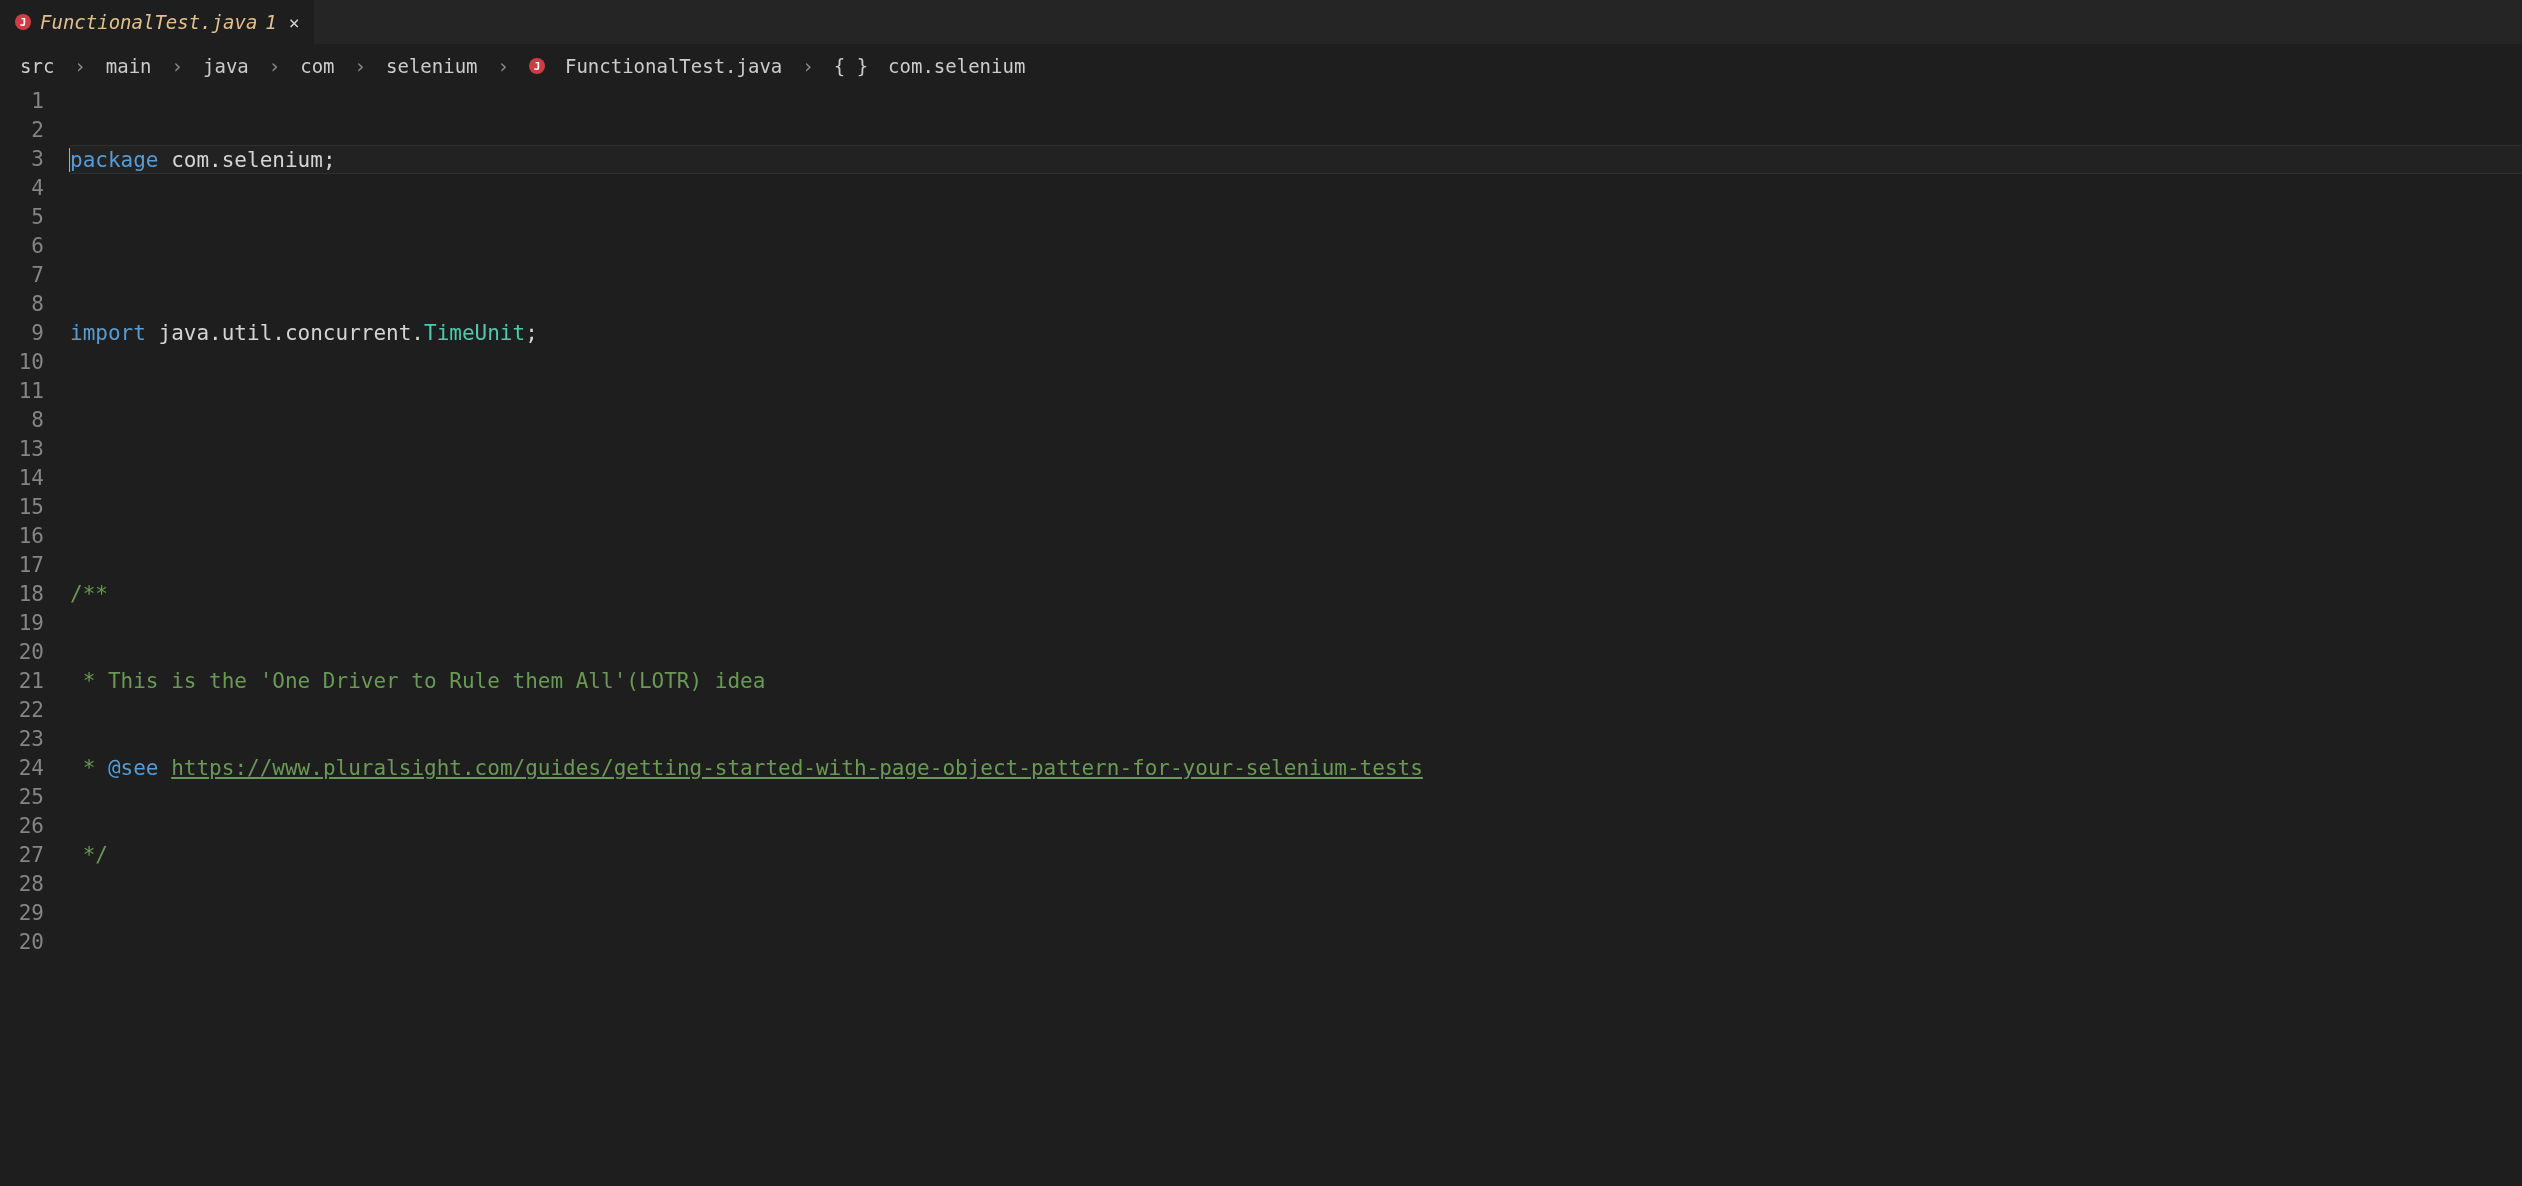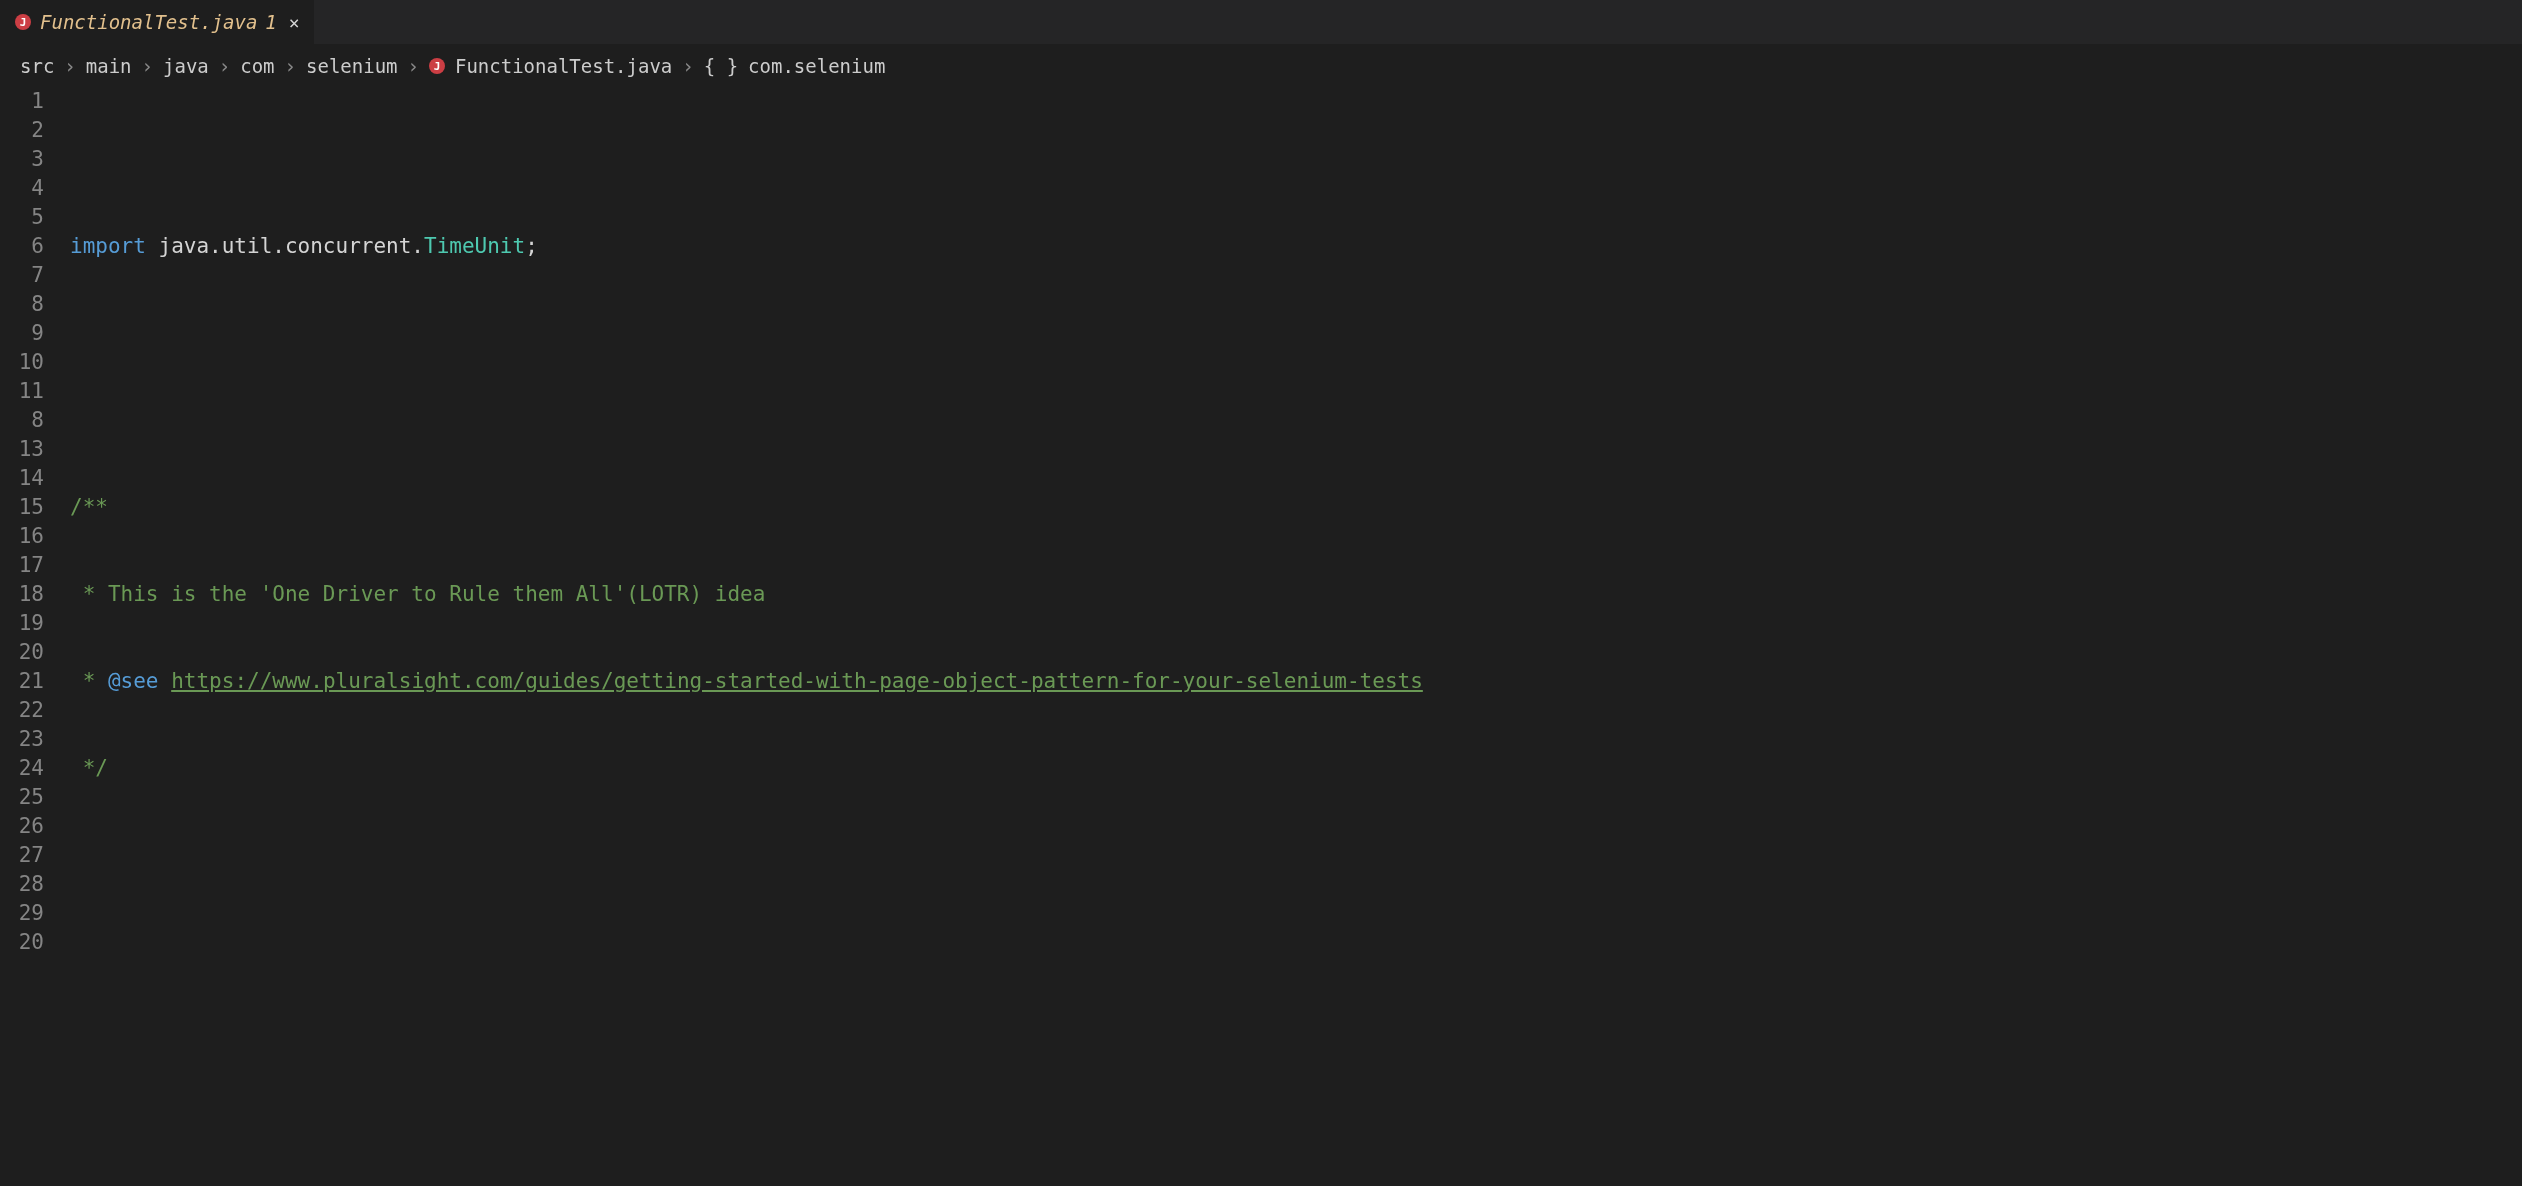--- a/index.html
+++ b/index.html
@@ -58,21 +58,21 @@
       font-size: 18px;
       margin-left: 4px;
       cursor: pointer;
     }
     .breadcrumb {
       display: flex;
       align-items: center;
       padding: 10px 20px;
       font-size: 19px;
       color: #cccccc;
-      gap: 10px;
+      gap: 20px;
     }
     .breadcrumb-sep {
       color: #888;
     }
     .breadcrumb-item {
       color: #cccccc;
     }
     .breadcrumb-icon {
       display: inline-flex;
       align-items: center;
@@ -180,20 +180,21 @@
     <div class="gutter-line">23</div>
     <div class="gutter-line">24</div>
     <div class="gutter-line">25</div>
     <div class="gutter-line">26</div>
     <div class="gutter-line">27</div>
     <div class="gutter-line">28</div>
     <div class="gutter-line">29</div>
     <div class="gutter-line">20</div>
   </div>
   <div class="code-area">
+    <div class="code-line current-line"><span class="cursor-mark"></span><span class="kw">package</span><span> com.selenium</span><span>;</span></div>
     <div class="code-line"></div>
     <div class="code-line"><span class="kw">import</span><span> java.util.concurrent.</span><span class="type">TimeUnit</span><span>;</span></div>
     <div class="code-line"></div>
     <div class="code-line"></div>
     <div class="code-line"><span class="comment">/**</span></div>
     <div class="code-line"><span class="comment"> * This is the 'One Driver to Rule them All'(LOTR) idea</span></div>
     <div class="code-line"><span class="comment"> * </span><span class="kw">@see</span><span> </span><span class="link">https://www.pluralsight.com/guides/getting-started-with-page-object-pattern-for-your-selenium-tests</span></div>
     <div class="code-line"><span class="comment"> */</span></div>
     
     

